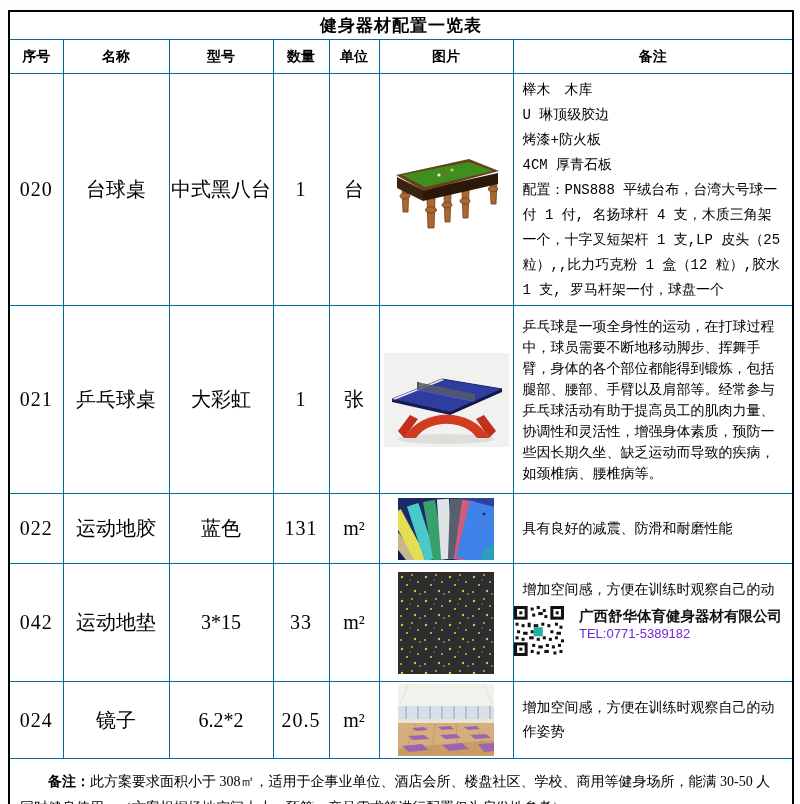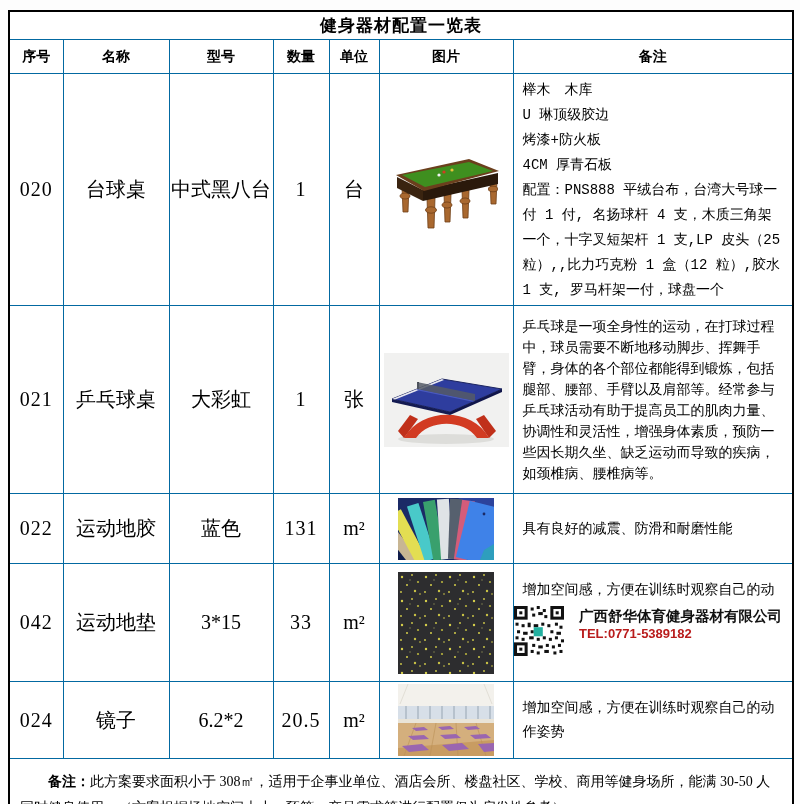--- a/index.html
+++ b/index.html
@@ -37,21 +37,21 @@
   .footer-label{ font-weight:bold; }
   
   .stamp{
     position:absolute;left:506px;top:606px;width:276px;display:flex;
     align-items:flex-start;font-family:"Liberation Sans", sans-serif;
     pointer-events:none;
   }
   .stamp .qr{ width:50px;height:50px;flex:0 0 50px;background:#fff; }
   .stamp-text{ margin-left:7px;padding-top:1px; }
   .stamp-company{ font-weight:bold;font-size:14.5px;line-height:18px;color:#111;}
-  .stamp-tel,.stamp-url{ font-weight:bold;font-size:13px;line-height:17px;color:#b91c1c;}
+  .stamp-tel,.stamp-url{ font-weight:normal;font-size:13px;line-height:17px;color:#6d28d9;}
   svg{display:block;margin:0 auto;}
 </style>
 </head>
 <body>
 
 <div class="sheet">
 <table>
   <colgroup>
     <col style="width:54px">
         <col style="width:106px">

